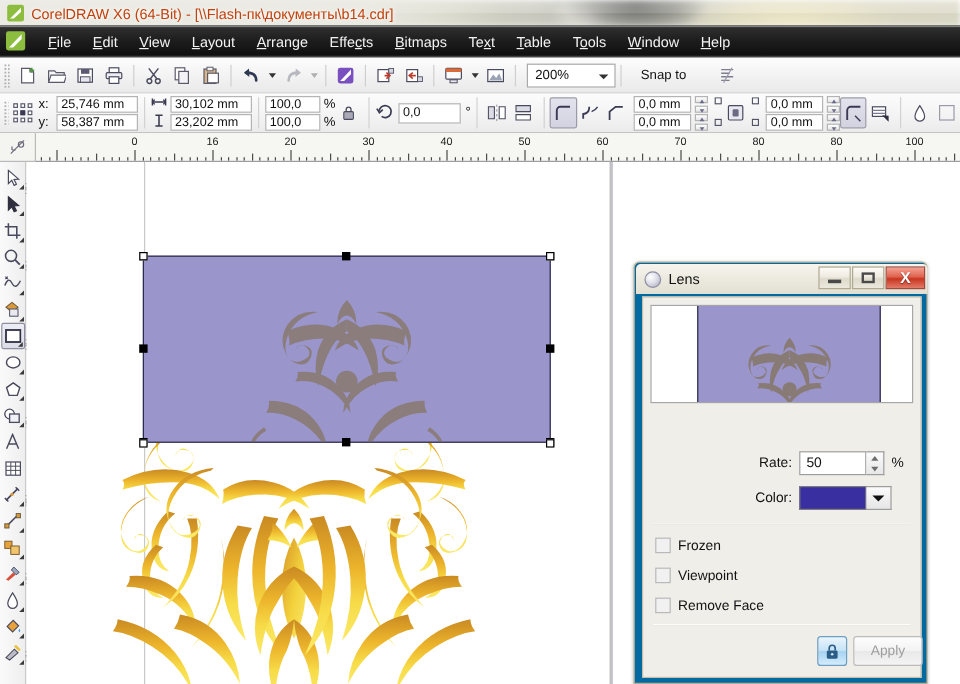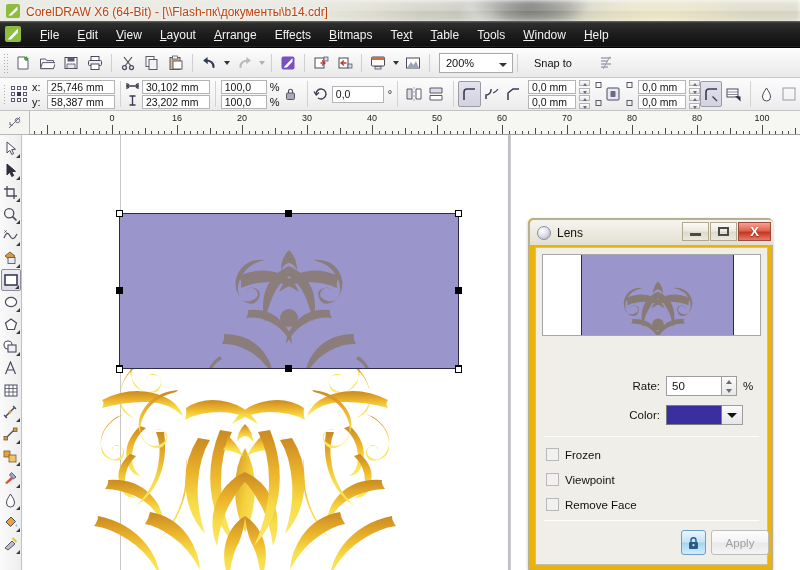--- a/index.html
+++ b/index.html
@@ -179,21 +179,21 @@
     background:#9a95ca; border:1px solid #2b2b4a;
   }
   .orn-wrap { position:absolute; left:60px; top:185px; width:310px; height:260px; overflow:hidden; }
 
   .handle { position:absolute; width:7px; height:7px; background:#000; }
   .chandle { position:absolute; width:7px; height:7px; background:#fff; border:1px solid #000; }
 
   
   .lens-dlg {
     position:absolute; left:528px; top:218px; width:245px; height:352px;
-    background:#eab308;
+    background:#0369a1;
     border:1px solid #b5ae93; border-radius:5px 5px 0 0;
     box-shadow: 0 1px 3px rgba(0,0,0,0.25);
     padding-left: 37px;
   }
   .lens-tb {
     position:absolute; left:1px; top:1px; width:243px; height:25px;
     background: linear-gradient(to bottom,#f6f4ee 0%, #eceadf 50%, #e2dfd2 100%);
     border-radius:4px 4px 0 0;
     display:flex; align-items:center;
   }

